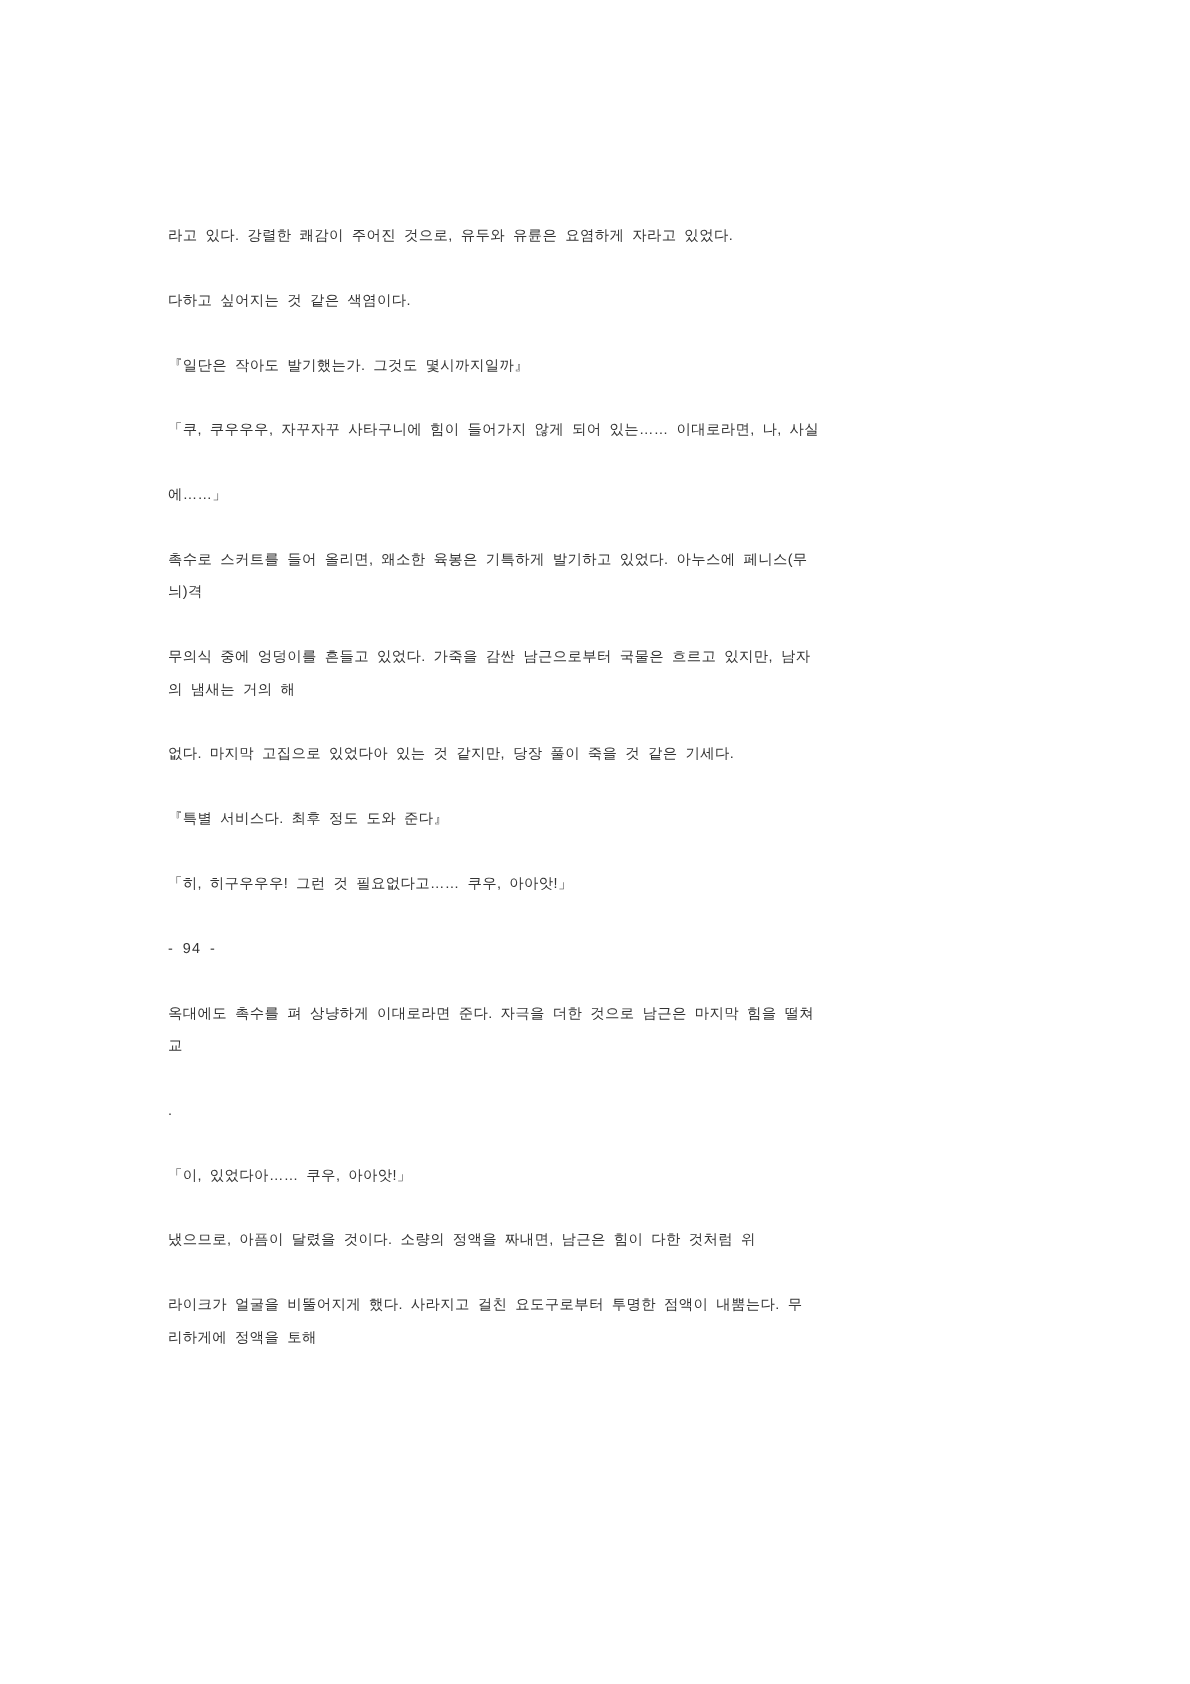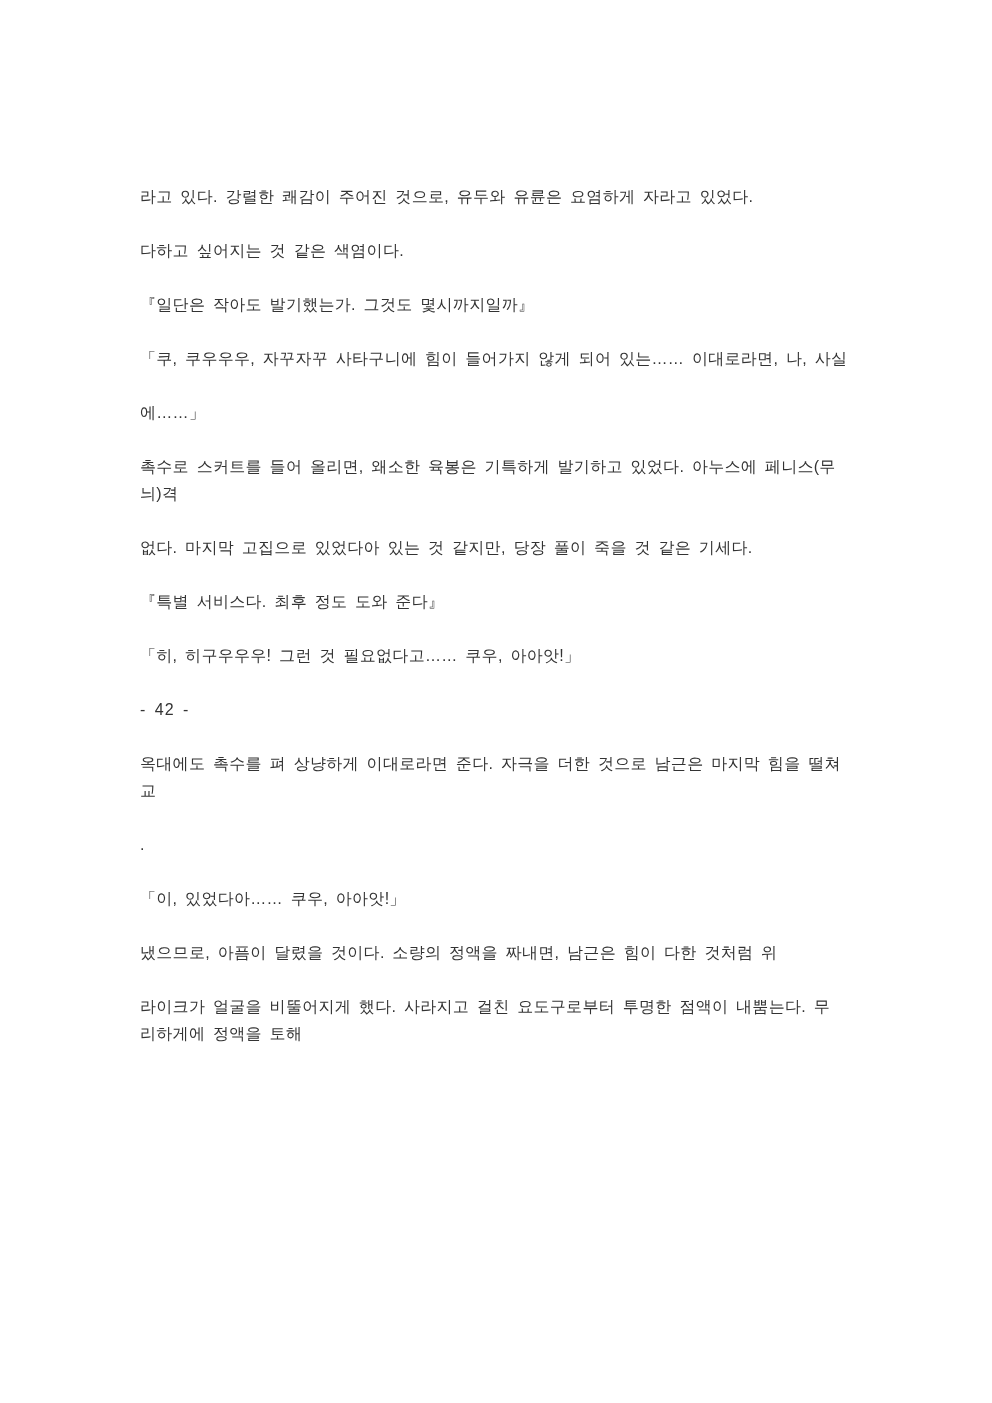--- a/index.html
+++ b/index.html
@@ -16,21 +16,21 @@
   .page {
     box-sizing: border-box;
     width: 992px;
     height: 1403px;
     background: #ffffff;
     padding: 183px 110px 0 140px;
     color: #333333;
   }
   .para {
     margin: 0 0 27px 0;
-    font-size: 16px;
+    font-size: 12px;
     line-height: 27px;
     letter-spacing: 0.3px;
     word-spacing: 3px;
     white-space: nowrap;
     color: #333333;
     font-weight: 400;
   }
   .para.page-number {
     letter-spacing: 1px;
   }
@@ -39,23 +39,24 @@
 <body>
 
 <main class="page">
   <div id="text-content">
       <p class="para"><span>라고 있다. 강렬한 쾌감이 주어진 것으로, 유두와 유륜은 요염하게 자라고 있었다.</span></p>
       <p class="para"><span>다하고 싶어지는 것 같은 색염이다.</span></p>
       <p class="para"><span>『일단은 작아도 발기했는가. 그것도 몇시까지일까』</span></p>
       <p class="para"><span>「쿠, 쿠우우우, 자꾸자꾸 사타구니에 힘이 들어가지 않게 되어 있는…… 이대로라면, 나, 사실</span></p>
       <p class="para"><span>에……」</span></p>
       <p class="para"><span>촉수로 스커트를 들어 올리면, 왜소한 육봉은 기특하게 발기하고 있었다. 아누스에 페니스(무</span><br><span>늬)격</span></p>
+      <p class="para"><span>무의식 중에 엉덩이를 흔들고 있었다. 가죽을 감싼 남근으로부터 국물은 흐르고 있지만, 남자</span><br><span>의 냄새는 거의 해</span></p>
       <p class="para"><span>없다. 마지막 고집으로 있었다아 있는 것 같지만, 당장 풀이 죽을 것 같은 기세다.</span></p>
       <p class="para"><span>『특별 서비스다. 최후 정도 도와 준다』</span></p>
       <p class="para"><span>「히, 히구우우우! 그런 것 필요없다고…… 쿠우, 아아앗!」</span></p>
-      <p class="para page-number"><span>- 42 -</span></p>
+      <p class="para page-number"><span>- 94 -</span></p>
       <p class="para"><span>옥대에도 촉수를 펴 상냥하게 이대로라면 준다. 자극을 더한 것으로 남근은 마지막 힘을 떨쳐</span><br><span>교</span></p>
       <p class="para"><span>.</span></p>
       <p class="para"><span>「이, 있었다아…… 쿠우, 아아앗!」</span></p>
       <p class="para"><span>냈으므로, 아픔이 달렸을 것이다. 소량의 정액을 짜내면, 남근은 힘이 다한 것처럼 위</span></p>
       <p class="para"><span>라이크가 얼굴을 비뚤어지게 했다. 사라지고 걸친 요도구로부터 투명한 점액이 내뿜는다. 무</span><br><span>리하게에 정액을 토해</span></p>
     </div>
 </main>
 
 </body></html>

